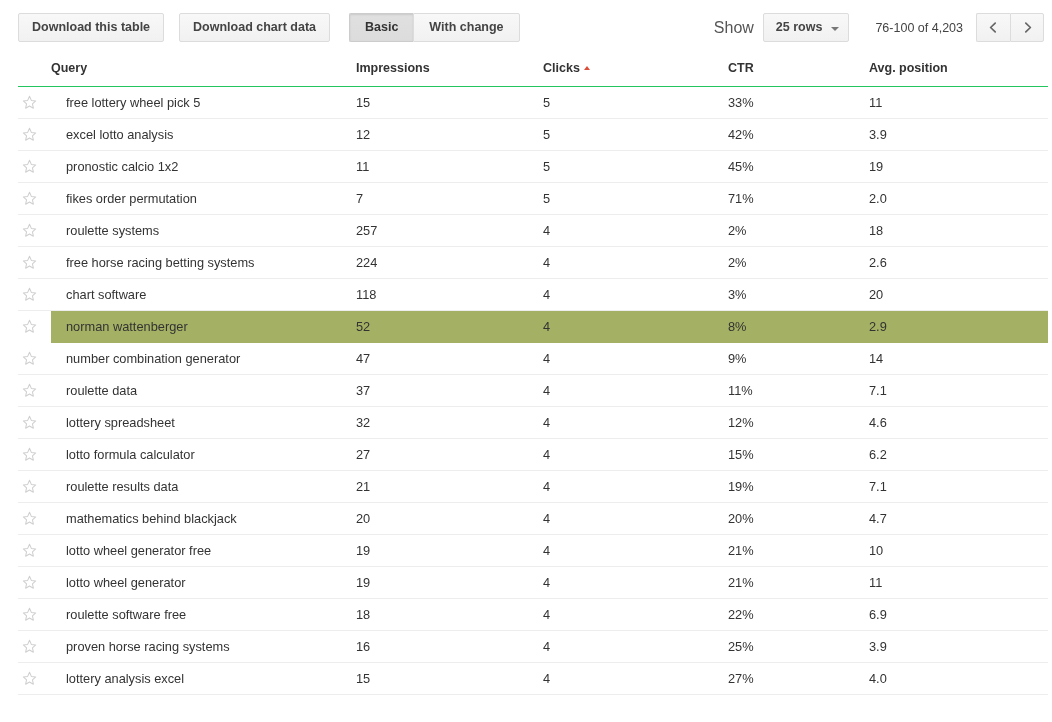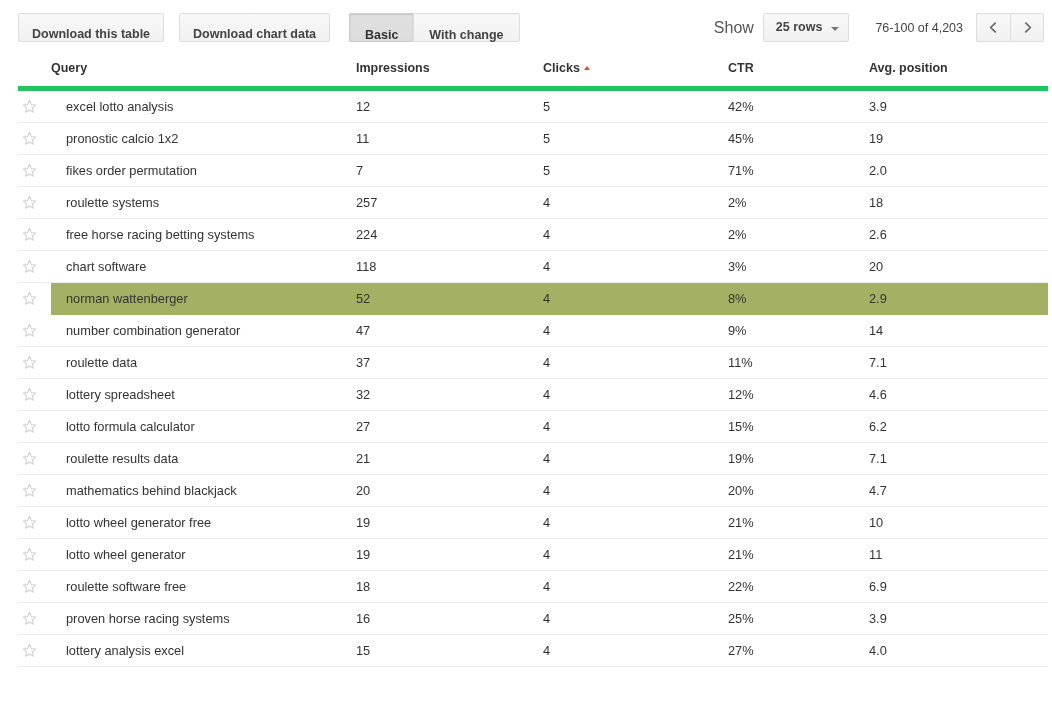--- a/index.html
+++ b/index.html
@@ -15,40 +15,40 @@
   
   .toolbar {
     position: relative;
     height: 55px;
     padding: 0 4px 0 18px;
     display: flex;
     align-items: center;
   }
   .btn {
     height: 29px;
-    padding: 7px 13px;
+    padding: 0 13px;
     background: linear-gradient(to bottom, #f8f8f8, #f1f1f1);
     border: 1px solid #dcdcdc;
     border-radius: 2px;
     color: #444;
     font-size: 12.5px;
     font-weight: bold;
     line-height: 27px;
     white-space: nowrap;
     cursor: pointer;
     display: inline-block;
   }
   #download-table-btn { margin-right: 15px; }
   #download-chart-btn { margin-right: 19px; }
 
   
   .segmented { display: inline-flex; }
   .segmented .seg {
     height: 29px;
-    padding: 8px 15px;
+    padding: 0 15px;
     background: linear-gradient(to bottom, #f8f8f8, #f1f1f1);
     border: 1px solid #dcdcdc;
     color: #444;
     font-size: 12.5px;
     font-weight: bold;
     line-height: 27px;
     cursor: pointer;
     white-space: nowrap;
   }
   .segmented .seg.first { border-radius: 2px 0 0 2px; border-right: none; }
@@ -129,21 +129,21 @@
   table.gsc col.c-clicks { width: 185px; }
   table.gsc col.c-ctr { width: 141px; }
   table.gsc col.c-pos { width: 179px; }
 
   table.gsc thead th {
     text-align: left;
     font-size: 12.5px;
     font-weight: bold;
     color: #333;
     padding: 6px 0 11px 0;
-    border-bottom: 5px solid #22c55e;
+    border-bottom: 1px solid #22c55e;
     vertical-align: bottom;
   }
   th.sorted { color: #dd4b39; }
   .sort-arrow {
     display: inline-block;
     margin-left: 4px;
     width: 0; height: 0;
     border-left: 3.5px solid transparent;
     border-right: 3.5px solid transparent;
     border-bottom: 4.5px solid #dd4b39;
@@ -237,20 +237,42 @@
         </tr>
       </thead>
       <tbody id="table-body">
           <tr class="row">
             <td class="star-cell">
               <svg width="15" height="15" viewBox="0 0 16 16" class="star-icon">
                 <polygon points="8,1.4 9.95,5.75 14.6,6.3 11.15,9.5 12.1,14.1 8,11.8 3.9,14.1 4.85,9.5 1.4,6.3 6.05,5.75" fill="none" stroke="#cfcfcf" stroke-width="1.1" stroke-linejoin="round"></polygon>
               </svg>
             </td>
             <td class="query-cell">
+              <span class="cellpad">free lottery wheel pick 5</span>
+            </td>
+            <td class="num-cell">
+              <span class="cellpad">15</span>
+            </td>
+            <td class="num-cell">
+              <span class="cellpad">5</span>
+            </td>
+            <td class="num-cell">
+              <span class="cellpad">33%</span>
+            </td>
+            <td class="num-cell">
+              <span class="cellpad">11</span>
+            </td>
+          </tr>
+          <tr class="row">
+            <td class="star-cell">
+              <svg width="15" height="15" viewBox="0 0 16 16" class="star-icon">
+                <polygon points="8,1.4 9.95,5.75 14.6,6.3 11.15,9.5 12.1,14.1 8,11.8 3.9,14.1 4.85,9.5 1.4,6.3 6.05,5.75" fill="none" stroke="#cfcfcf" stroke-width="1.1" stroke-linejoin="round"></polygon>
+              </svg>
+            </td>
+            <td class="query-cell">
               <span class="cellpad">excel lotto analysis</span>
             </td>
             <td class="num-cell">
               <span class="cellpad">12</span>
             </td>
             <td class="num-cell">
               <span class="cellpad">5</span>
             </td>
             <td class="num-cell">
               <span class="cellpad">42%</span>

